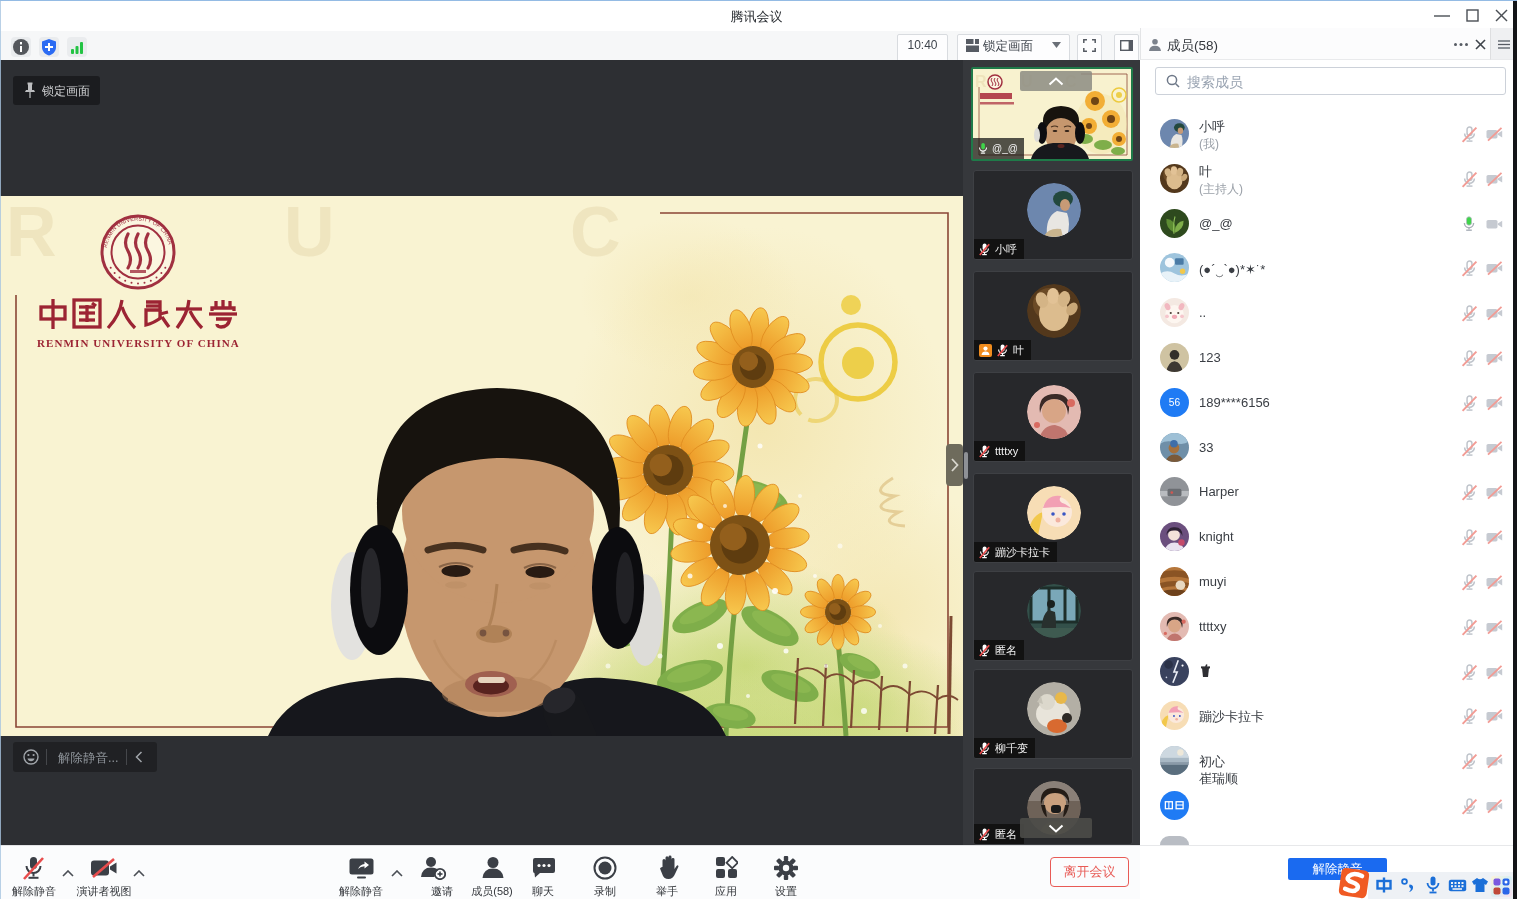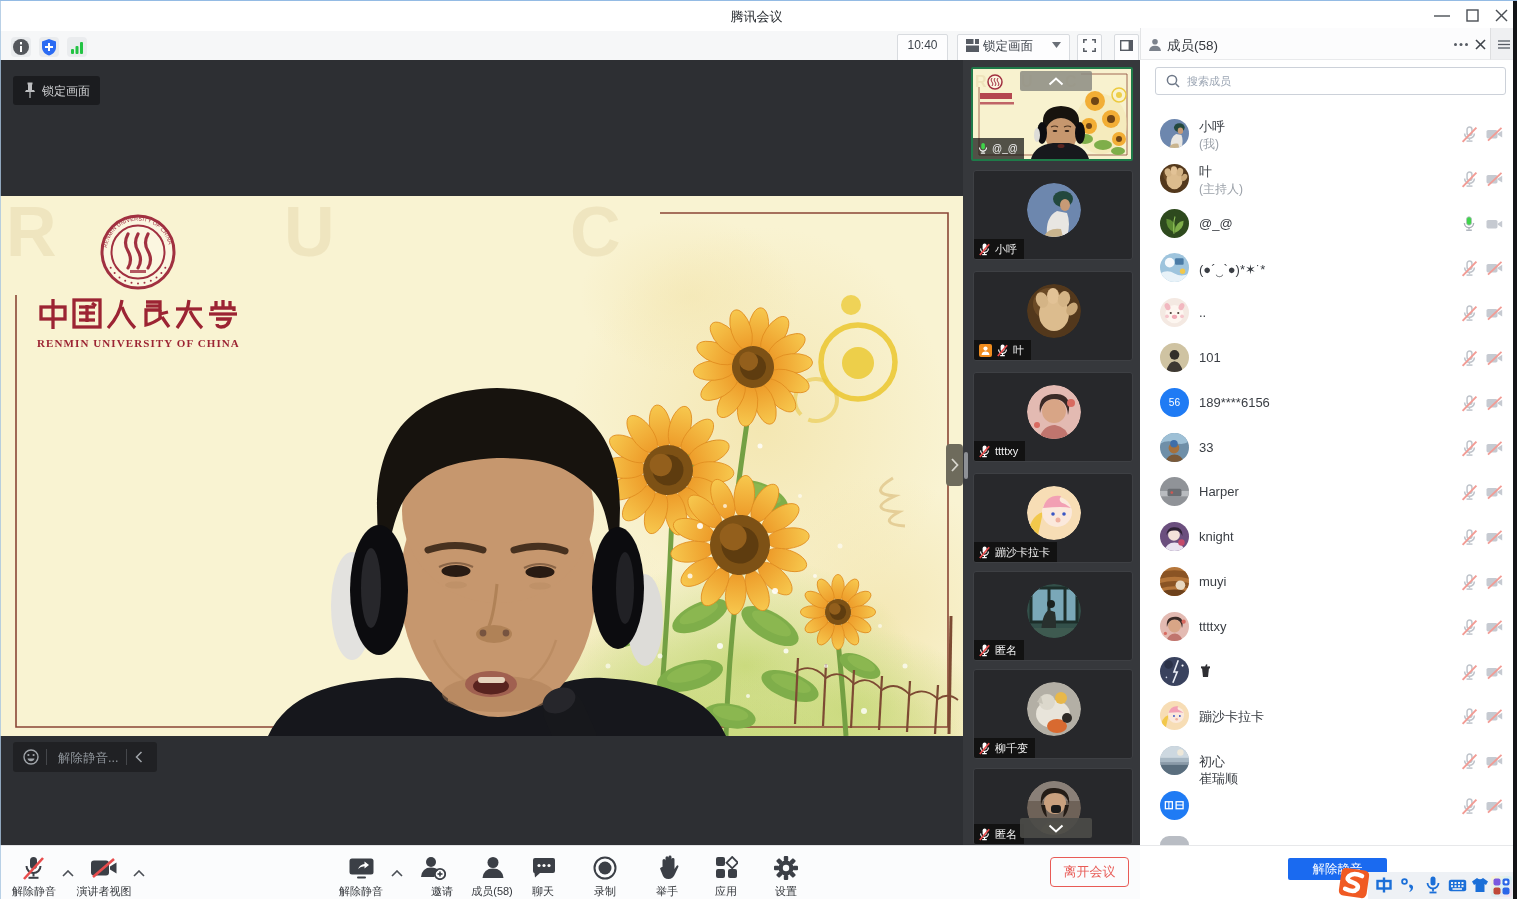--- a/index.html
+++ b/index.html
@@ -635,21 +635,21 @@
 <svg class="ab" style="left:1498px;top:40px" width="12" height="9" viewBox="0 0 12 9">
     <line x1="0" y1="1" x2="12" y2="1" stroke="#565b63" stroke-width="1.3"></line>
     <line x1="0" y1="4.5" x2="12" y2="4.5" stroke="#565b63" stroke-width="1.3"></line>
     <line x1="0" y1="8" x2="12" y2="8" stroke="#565b63" stroke-width="1.3"></line>
   </svg>
 <div class="ab" style="left:1155px;top:67px;width:351px;height:28px;border:1px solid #ccd1d9;border-radius:3px;background:#fff"></div>
 <svg class="ab" style="left:1166px;top:74px" width="14" height="14" viewBox="0 0 14 14">
     <circle cx="6" cy="6" r="4.6" fill="none" stroke="#6e7888" stroke-width="1.5"></circle>
     <line x1="9.5" y1="9.5" x2="13" y2="13" stroke="#6e7888" stroke-width="1.5"></line>
   </svg>
-<div class="ab" style="left:1187px;top:74px;font-size:11px;color:#9aa4b2">搜索成员</div>
+<div class="ab" style="left:1187px;top:74px;font-size:14px;color:#9aa4b2">搜索成员</div>
 <svg class="ab" style="left:1160px;top:119px" width="29" height="29" viewBox="0 0 29 29">
     <defs>
       <clipPath id="m1">
         <circle cx="14.5" cy="14.5" r="14.5"></circle>
       </clipPath>
     </defs>
     <g clip-path="url(#m1)">
       <g transform="scale(0.5370)">
         <rect width="54" height="54" fill="#6d87ae"></rect>
         <path d="M20 54 Q18 34 30 28 L40 30 Q44 40 40 54 Z" fill="#e8e6e2"></path>
@@ -800,21 +800,21 @@
       </clipPath>
     </defs>
     <g clip-path="url(#m6)">
       <g transform="scale(0.5370)">
         <rect width="54" height="54" fill="#cfc3a2"></rect>
         <circle cx="27" cy="22" r="9" fill="#332f2b"></circle>
         <path d="M12 54 Q14 36 27 34 Q40 36 42 54 Z" fill="#3d3833"></path>
       </g>
     </g>
   </svg>
-<div class="ab pr-name" style="left:1199px;top:350px">101</div>
+<div class="ab pr-name" style="left:1199px;top:350px">123</div>
 <svg class="ab" style="left:1461px;top:350px" width="17" height="17" viewBox="0 0 16 16">
     <rect x="5.7" y="1" width="4.6" height="8" rx="2.3" fill="none" stroke="#bfc4cb" stroke-width="1.4"></rect>
     <path d="M3.4 7 a4.6 4.6 0 0 0 9.2 0" fill="none" stroke="#bfc4cb" stroke-width="1.4"></path>
     <line x1="8" y1="11.6" x2="8" y2="13.4" stroke="#bfc4cb" stroke-width="1.4"></line>
     <line x1="5.2" y1="14.2" x2="10.8" y2="14.2" stroke="#bfc4cb" stroke-width="1.4"></line>
     <line x1="1.5" y1="15" x2="14.5" y2="1.5" stroke="#f29b94" stroke-width="1.8"></line>
   </svg>
 <svg class="ab" style="left:1486px;top:350px" width="17" height="16" viewBox="0 0 17 16">
     <rect x="0.5" y="4" width="11" height="8.4" rx="1.6" fill="#c6cad1"></rect>
     <path d="M11.8 7.6 L16.2 4.8 V11.6 L11.8 8.8 Z" fill="#c6cad1"></path>

